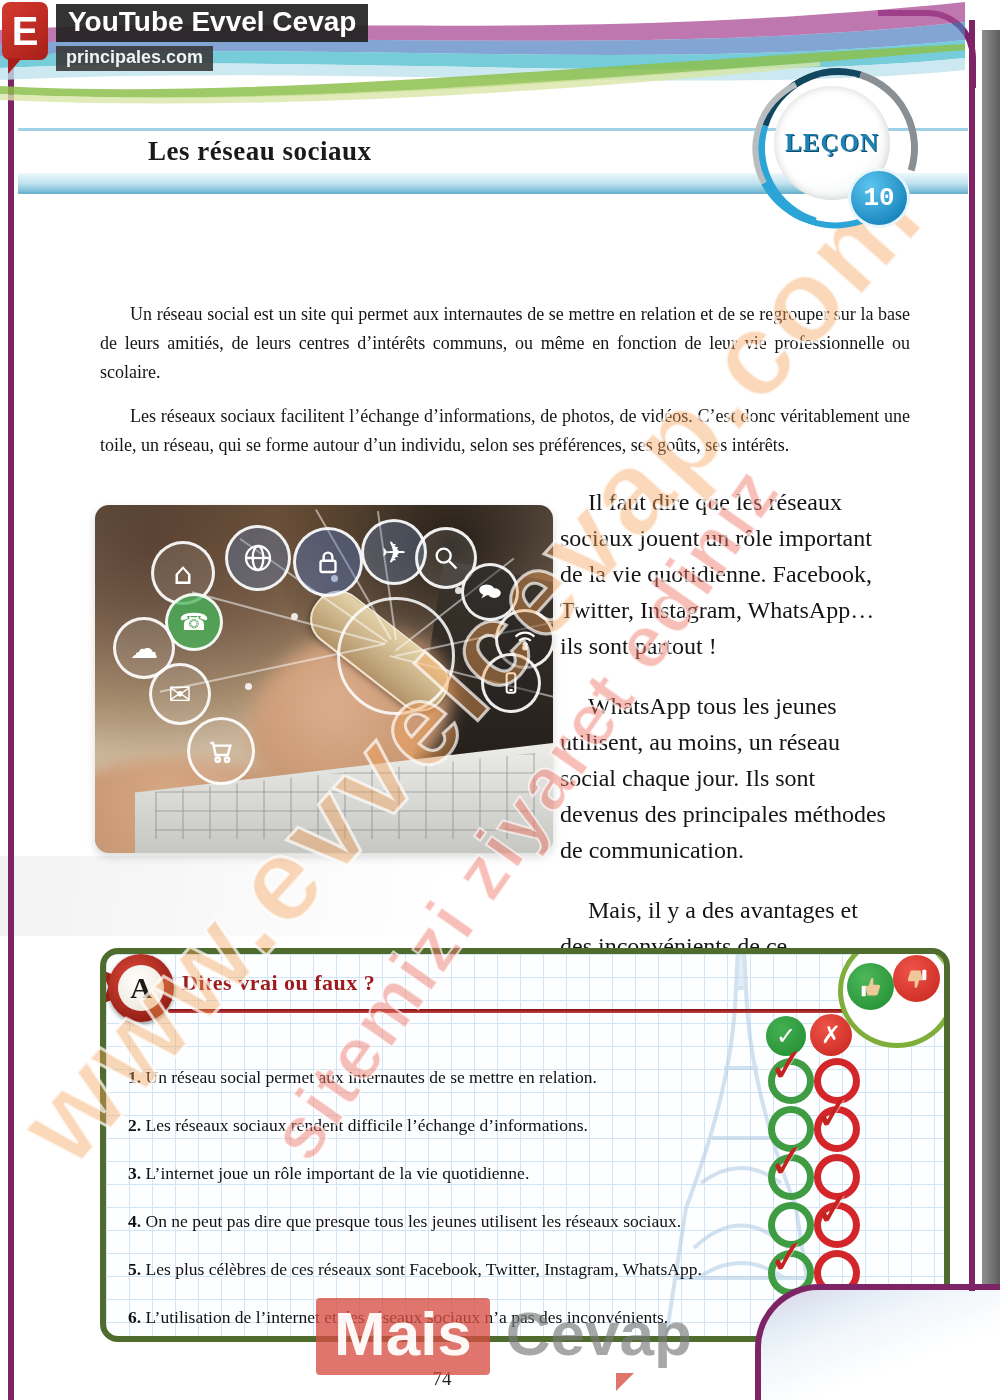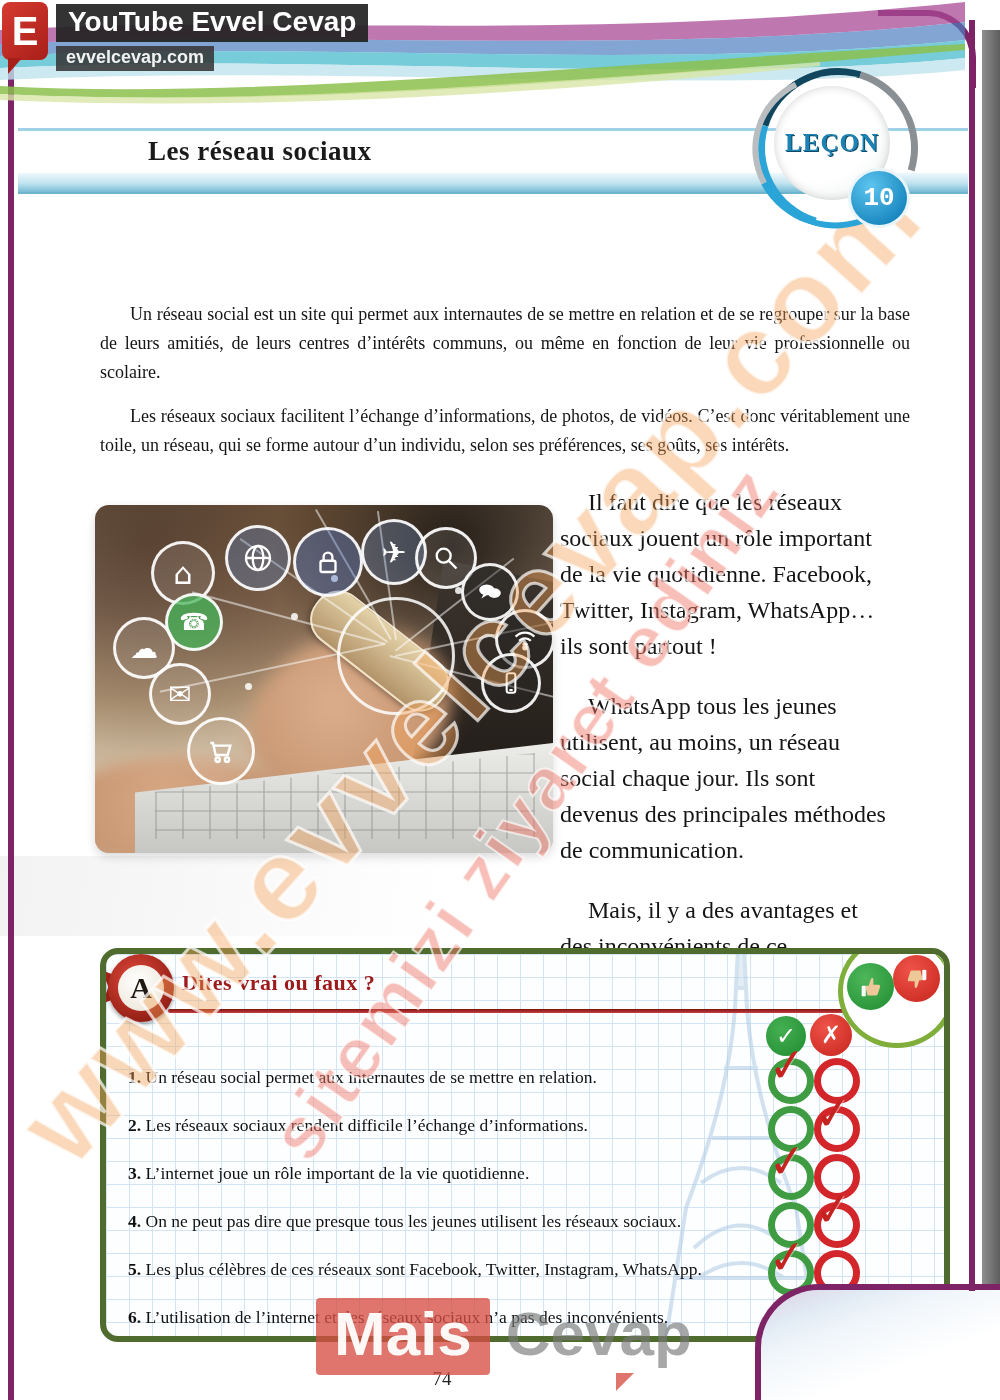--- a/index.html
+++ b/index.html
@@ -182,21 +182,21 @@
       <path d="M0,44 C300,28 620,58 965,22 L965,40 C650,72 320,40 0,56 Z" fill="#4e7fc0" opacity=".7"></path>
       <path d="M0,56 C320,40 650,72 965,40 L965,58 C680,86 330,52 0,68 Z" fill="#3cb6c9" opacity=".7"></path>
       <path d="M0,68 C330,52 680,86 965,58 L965,70 C700,96 340,64 0,80 Z" fill="#bfe4ee" opacity=".8"></path>
       <path d="M0,86 C250,100 560,66 965,44 L965,50 C600,80 300,108 0,94 Z" fill="#8cc04c" opacity=".85"></path>
       <path d="M0,94 C250,106 520,84 820,62 L820,66 C560,92 260,112 0,100 Z" fill="#d8e6a8" opacity=".8"></path>
     </svg>
   </div>
   <div class="abs elogo">E</div>
   <div class="abs elogo-tail"></div>
   <div class="abs yt-box">YouTube Evvel Cevap</div>
-  <div class="abs url-box">evvelcevap.com</div>
+  <div class="abs url-box">principales.com</div>
 
   <div class="abs title-topline"></div>
   <div class="abs title-text">Les réseau sociaux</div>
   <div class="abs title-botbar"></div>
 
   <div class="abs badge-wrap">
     <div class="abs ring1"></div>
     <div class="abs ring2"></div>
     <div class="abs badge-center">
       <span class="badge-label">LEÇON</span>

